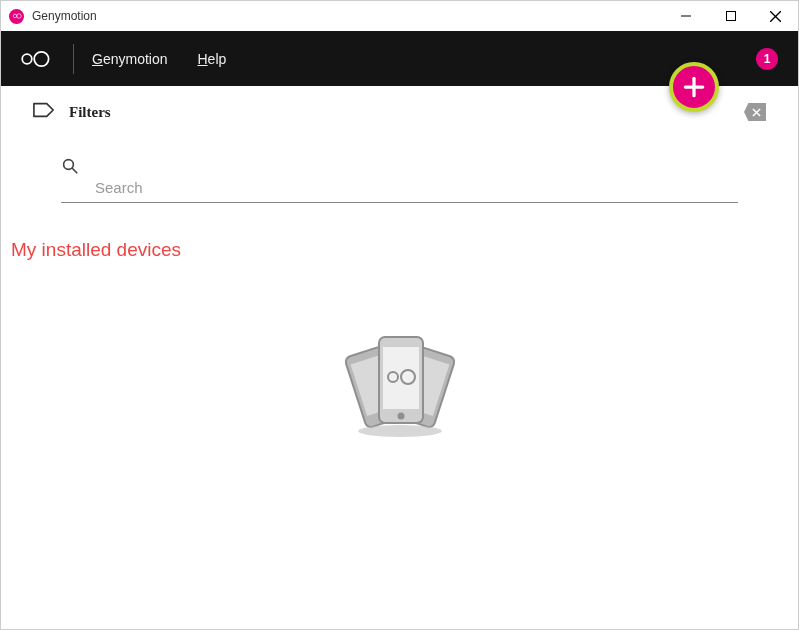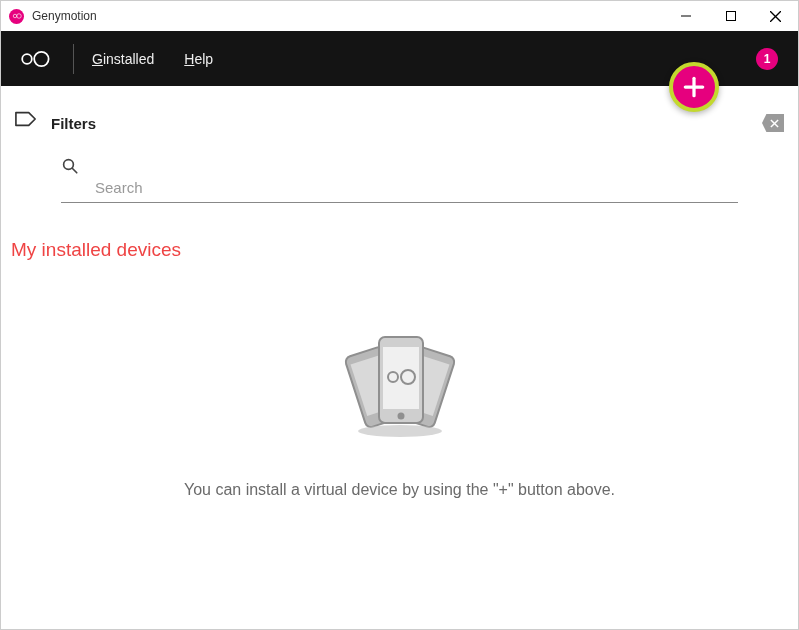--- a/index.html
+++ b/index.html
@@ -87,24 +87,25 @@
       cursor: pointer;
       z-index: 10;
       box-shadow: 0 2px 6px rgba(0,0,0,0.3);
     }
     .fab svg { width: 26px; height: 26px; }
 
     
     .filters {
       height: 40px;
       display: flex;
-      align-items: flex-end;
-      padding: 0 14px;
+      align-items: center;
+      padding: 0 32px;
       margin-top: 6px;
       position: relative;
+      font-family: Liberation Serif, serif;
     }
     .filters .tag-icon { margin-right: 14px; }
     .filters .label { font-size: 15px; font-weight: 600; color: #222; }
     .filters .spacer3 { flex: 1; }
     .filters .clear {
       width: 22px; height: 18px;
       background: #9a9a9a;
       clip-path: polygon(20% 0, 100% 0, 100% 100%, 20% 100%, 0 50%);
       display: flex; align-items: center; justify-content: center;
       cursor: pointer;
@@ -176,21 +177,21 @@
 </div>
 
 <div class="menubar">
   <div class="logo">
     <svg width="32" height="20" viewBox="0 0 40 24">
         <circle cx="10" cy="12" r="6" fill="none" stroke="#fff" stroke-width="2.2"></circle>
         <circle cx="28" cy="12" r="9" fill="none" stroke="#fff" stroke-width="2.2"></circle>
       </svg>
   </div>
   <div class="divider"></div>
-  <div class="menu-item"><span class="ul">G</span><span>installed</span></div>
+  <div class="menu-item"><span class="ul">G</span><span>enymotion</span></div>
   <div class="menu-item"><span class="ul">H</span><span>elp</span></div>
   <div class="spacer2"></div>
   <div class="badge">1</div>
 </div>
 
 <div class="fab">
   <svg viewBox="0 0 24 24">
       <line x1="12" y1="4" x2="12" y2="20" stroke="#fff" stroke-width="3" stroke-linecap="round"></line>
       <line x1="4" y1="12" x2="20" y2="12" stroke="#fff" stroke-width="3" stroke-linecap="round"></line>
     </svg>
@@ -243,14 +244,13 @@
       <rect x="49" y="10" width="44" height="86" rx="6" fill="#cfcfcf" stroke="#8f8f8f" stroke-width="2"></rect>
       <rect x="53" y="20" width="36" height="62" fill="#f0f0f0"></rect>
       <circle cx="71" cy="89" r="3.5" fill="#8f8f8f"></circle>
 
       <circle cx="63" cy="50" r="5" fill="none" stroke="#8f8f8f" stroke-width="2"></circle>
       <circle cx="78" cy="50" r="7" fill="none" stroke="#8f8f8f" stroke-width="2"></circle>
 
       <ellipse cx="70" cy="104" rx="42" ry="6" fill="#bdbdbd" opacity="0.6"></ellipse>
     </svg>
   </div>
-  <div class="empty-text">You can install a virtual device by using the "+" button above.</div>
 </div>
 
 </body></html>

